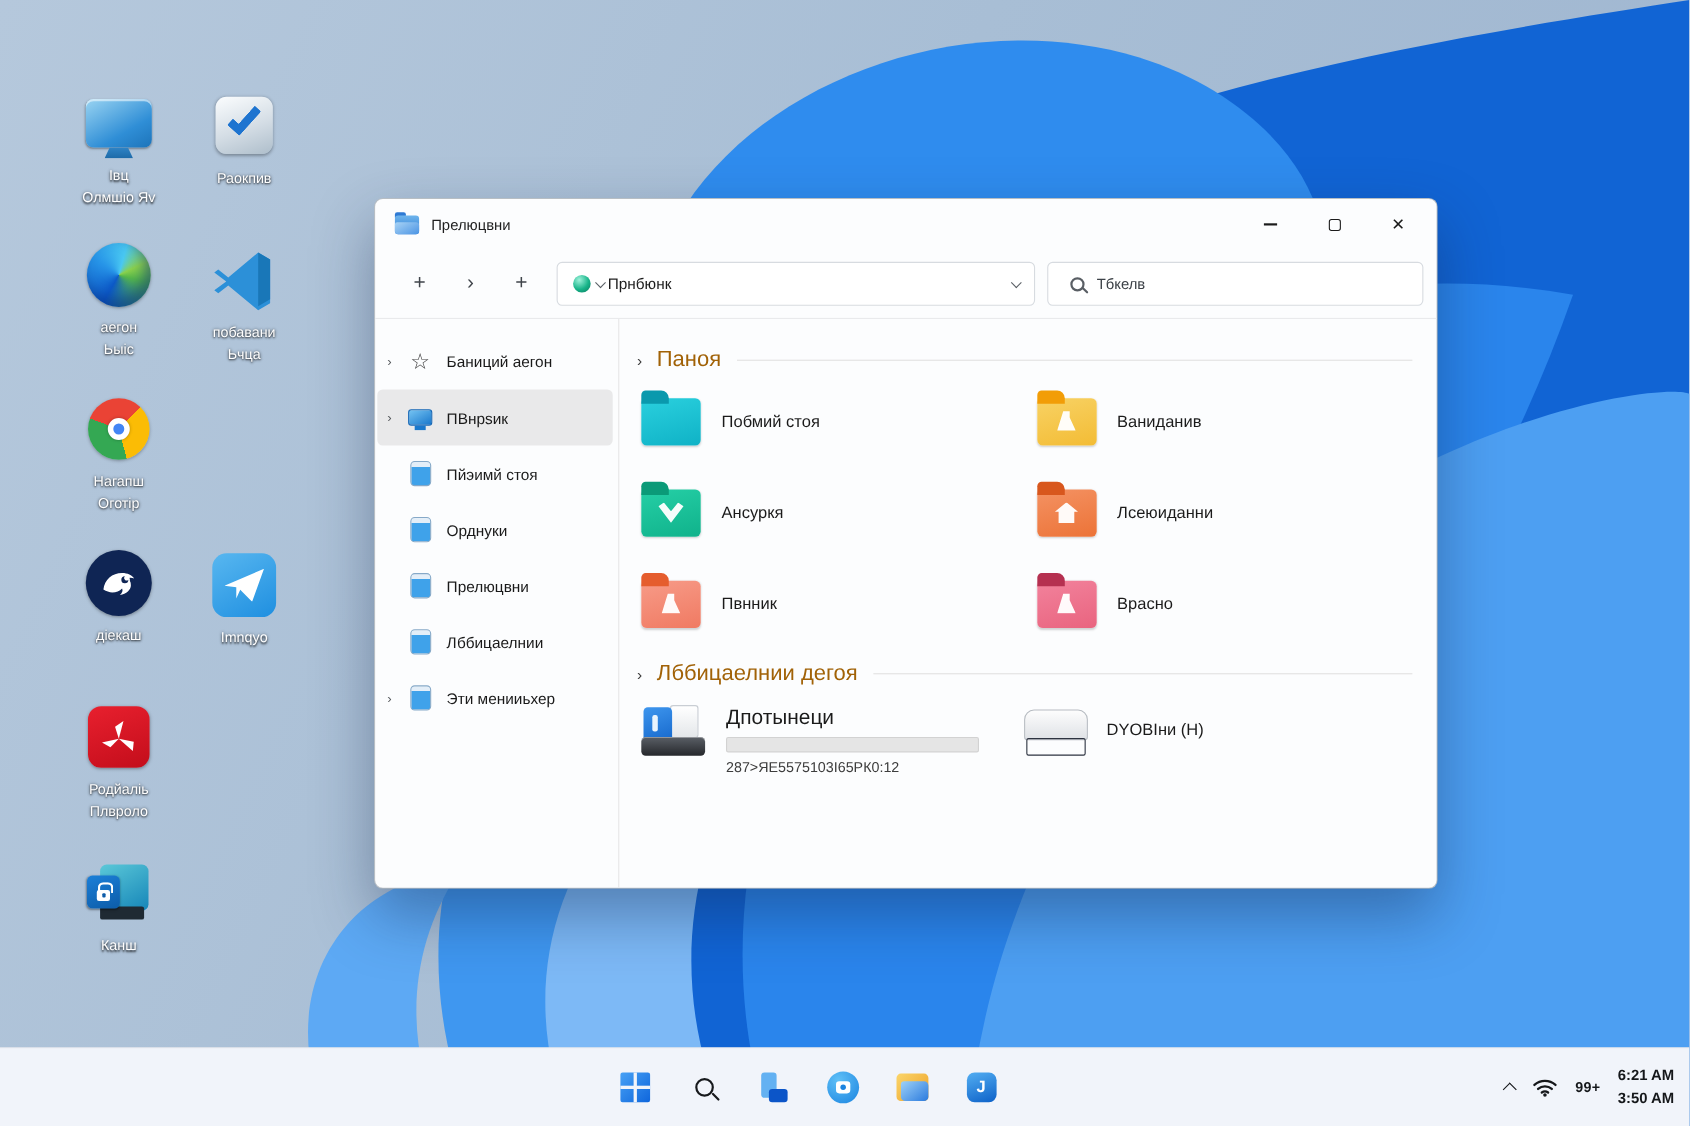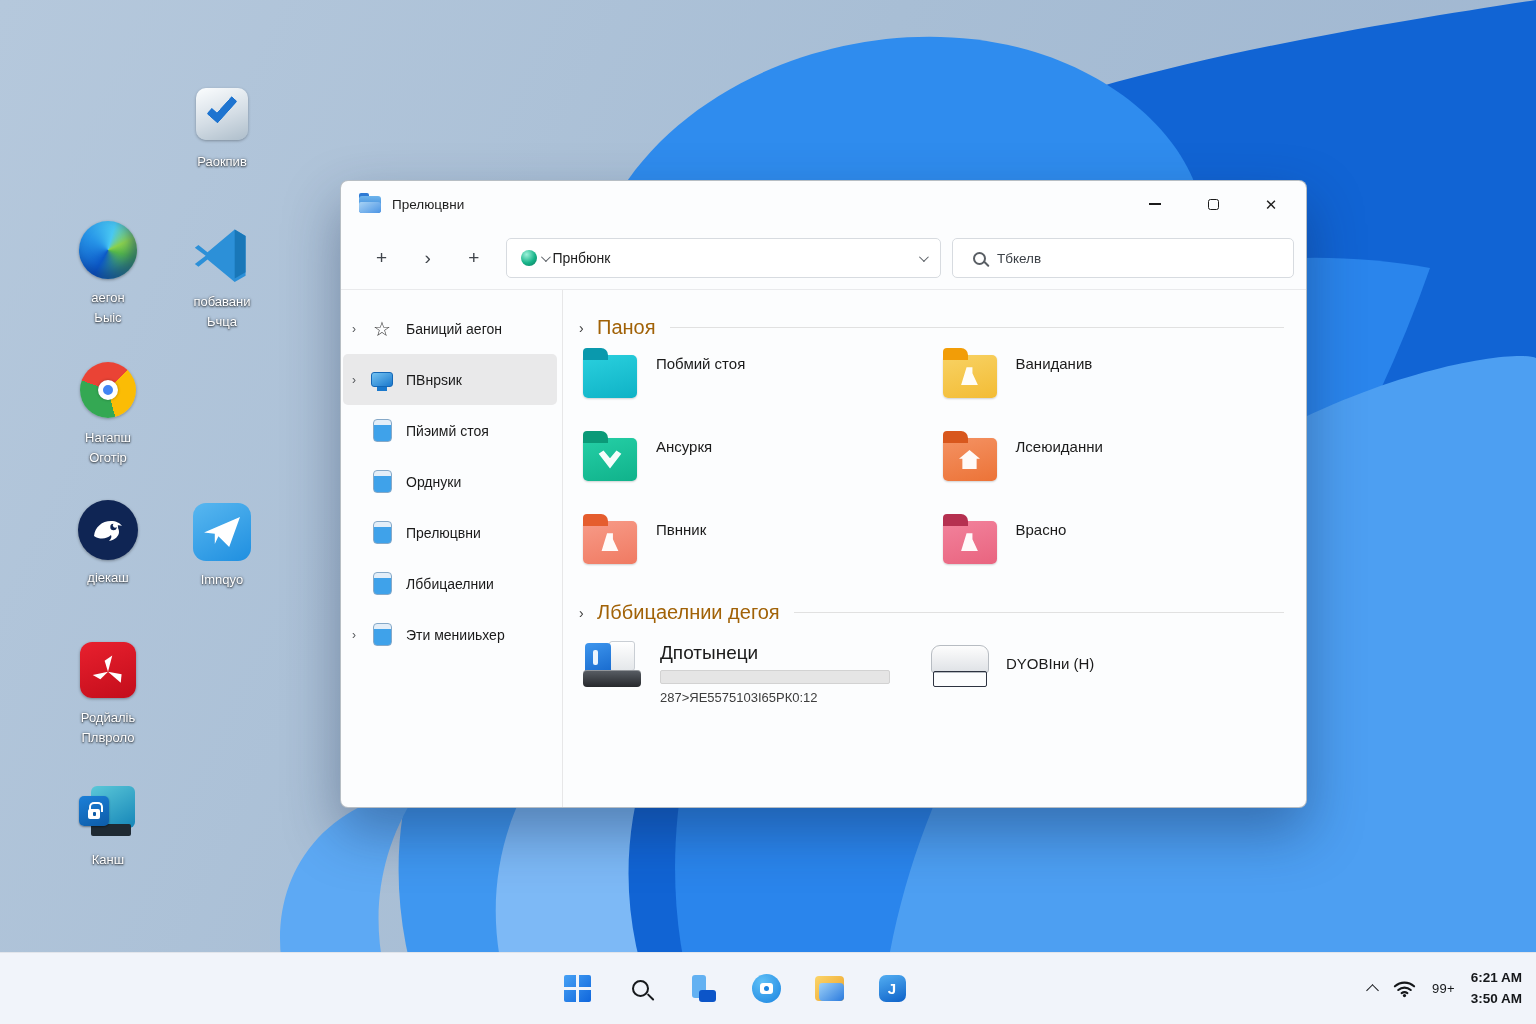--- a/index.html
+++ b/index.html
@@ -87,21 +87,21 @@
   .si-mon{width:22px;height:15px;border-radius:3px;background:linear-gradient(150deg,#74c3f2,#1a78cc);border:1.5px solid #1467b6;position:relative}
   .si-mon::after{content:"";position:absolute;left:50%;bottom:-5px;transform:translateX(-50%);width:10px;height:4px;background:#1a78cc}
   .si-drive{width:19px;height:23px;border-radius:4px;border:1px solid #86a9c8;background:linear-gradient(180deg,#e3eef8 0 22%,#3fa2ea 22% 100%)}
 
   .main{flex:1;padding:26px 22px 0 16px;min-width:0}
   .sec-head{display:flex;align-items:center}
   .sec-chev{font-size:14px;color:#3c3c3c;width:18px}
   .sec-title{font-size:20px;color:#a16207;white-space:nowrap}
   .sec-line{flex:1;height:1px;background:#e1e1e1;margin-left:14px}
   .fgrid{display:grid;grid-template-columns:1fr 1fr;margin:16px 0 0 4px;row-gap:27px;column-gap:18px}
-  .ftile{display:flex;align-items:flex-start;gap:19px;height:56px}
+  .ftile{display:flex;align-items:center;gap:19px;height:56px}
   .folder{width:54px;height:43px;border-radius:5px;position:relative;flex-shrink:0;display:flex;align-items:center;justify-content:center;box-shadow:0 1px 2px rgba(0,0,0,.18)}
   .folder::before{content:"";position:absolute;top:-7px;left:0;width:25px;height:12px;border-radius:4px 7px 0 0;z-index:-0}
   .f-teal{background:linear-gradient(165deg,#2ad0de,#0fb2c6)}.f-teal::before{background:#0a99ad}
   .f-yellow{background:linear-gradient(165deg,#f8d264,#f3bc35)}.f-yellow::before{background:#f29d07}
   .f-green{background:linear-gradient(165deg,#25cfa6,#10b28b)}.f-green::before{background:#0b9a78}
   .f-orange{background:linear-gradient(165deg,#f49263,#ec7337)}.f-orange::before{background:#d8571d}
   .f-salmon{background:linear-gradient(165deg,#f79b88,#f07a62)}.f-salmon::before{background:#e55d2e}
   .f-pink{background:linear-gradient(165deg,#f2829c,#e9647f)}.f-pink::before{background:#b53050}
   .g-flask{width:21px;height:21px;background:#fff;clip-path:polygon(36% 6%,64% 6%,64% 34%,90% 90%,10% 90%);opacity:.96}
   .g-chev{width:27px;height:19px;background:#fff;clip-path:polygon(8% 20%,26% 2%,50% 44%,74% 2%,92% 20%,50% 98%);opacity:.96}
@@ -140,38 +140,46 @@
   .tb-tv-b{position:absolute;left:9px;bottom:0;width:17px;height:12px;background:#0c55c8;border-radius:3px}
   .tb-chat{width:29px;height:29px;border-radius:50%;background:radial-gradient(circle at 35% 28%,#5fc0f7,#1b84e0);display:flex;align-items:center;justify-content:center}
   .tb-chat-glyph{width:13px;height:11px;background:#fff;border-radius:3px;position:relative}
   .tb-chat-glyph::after{content:"";position:absolute;left:4px;top:3px;width:5px;height:5px;border-radius:50%;background:#1b84e0}
   .tb-exp{width:29px;height:25px;position:relative}
   .tb-exp-back{position:absolute;inset:0;background:linear-gradient(135deg,#fbd56a,#eda127);border-radius:4px}
   .tb-exp-front{position:absolute;left:4px;top:7px;right:0;bottom:0;background:linear-gradient(140deg,#9ed1f7,#2a7ade);border-radius:3px 4px 4px 4px}
   .tb-notes{width:27px;height:27px;border-radius:7px;background:linear-gradient(160deg,#53aef2,#0d61c8);color:#fff;font-size:15px;font-weight:700;display:flex;align-items:center;justify-content:center}
   .tray{position:absolute;right:14px;top:0;height:100%;display:flex;align-items:center;gap:16px}
   .up-chev{width:9px;height:9px;border-left:1.8px solid #15171a;border-top:1.8px solid #15171a;transform:rotate(45deg);margin-top:4px}
-  .tray-batt{font-size:13px;font-weight:400;color:#15171a;letter-spacing:.2px}
+  .tray-batt{font-size:13px;font-weight:700;color:#15171a;letter-spacing:.2px}
   .tray-clock{display:flex;flex-direction:column;align-items:flex-end;font-size:13.5px;font-weight:700;color:#15171a;line-height:1.55}
 </style>
 </head>
 <body>
 
 <div class="desktop">
 
   <svg class="wallpaper" viewBox="0 0 1536 1024" aria-hidden="true">
     <path d="M1536 0 L1536 1024 L620 1024 C 510 880, 495 690, 575 515 C 660 330, 860 155, 1095 88 C 1250 44, 1420 18, 1536 0 Z" fill="#1164d4"></path>
     <path d="M615 200 C 690 70, 880 5, 1035 52 C 1125 80, 1185 140, 1200 200 Z" fill="#2f8cee"></path>
     <path d="M700 1024 C 635 830, 700 600, 860 440 C 1000 300, 1220 230, 1430 268 C 1310 610, 1050 905, 795 1024 Z" fill="#2a85ec"></path>
     <path d="M880 1024 C 900 800, 1025 580, 1225 460 C 1385 363, 1520 350, 1536 358 L 1536 1024 Z" fill="#4d9ff2"></path>
     <path d="M430 1024 C 378 900, 390 758, 470 658 C 522 598, 602 558, 645 558 C 560 700, 540 860, 602 1024 Z" fill="#3f97f0"></path>
     <path d="M520 1024 C 478 930, 490 818, 560 738 C 602 698, 652 678, 682 684 C 620 790, 610 910, 662 1024 Z" fill="#7db9f6"></path>
     <path d="M300 1024 C 270 960, 272 888, 318 838 C 348 806, 392 790, 416 794 C 372 862, 366 944, 402 1024 Z" fill="#5da9f4"></path>
   </svg>
 
+  <div class="di p1">
+    <span class="di-ic">
+        <span class="mon-screen"></span>
+        <span class="mon-stand"></span>
+      </span>
+    <span class="di-label">Івц
+Олмшіо Яv</span>
+  </div>
   <div class="di p2">
     <span class="di-ic">
         <span class="ic-check-bg"></span>
         <span class="check-mark"></span>
       </span>
     <span class="di-label">Раокпив</span>
   </div>
   <div class="di p3">
     <span class="di-ic">
         <span class="ic-edge"></span>

